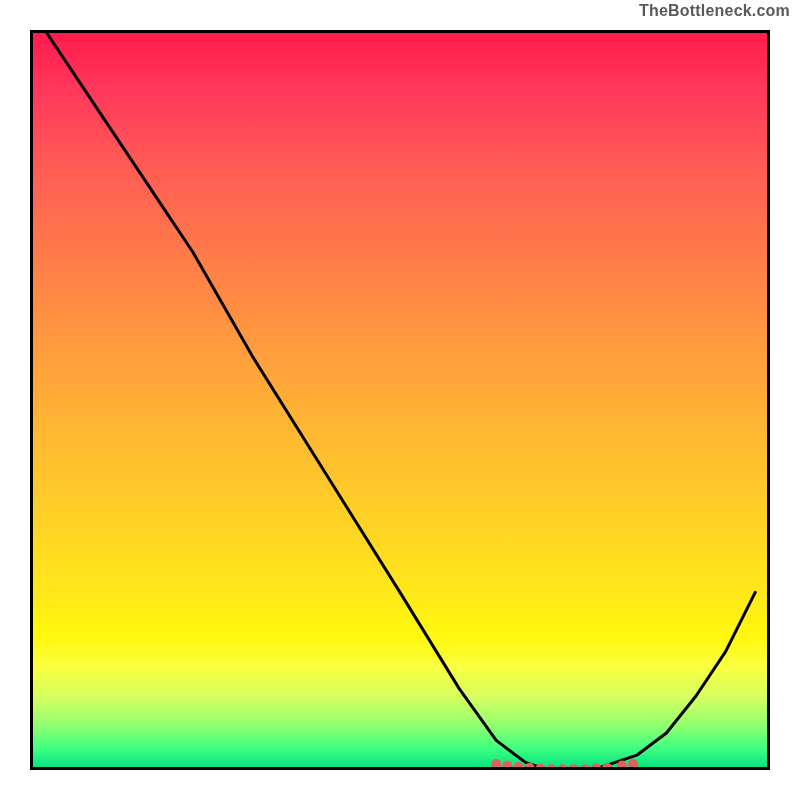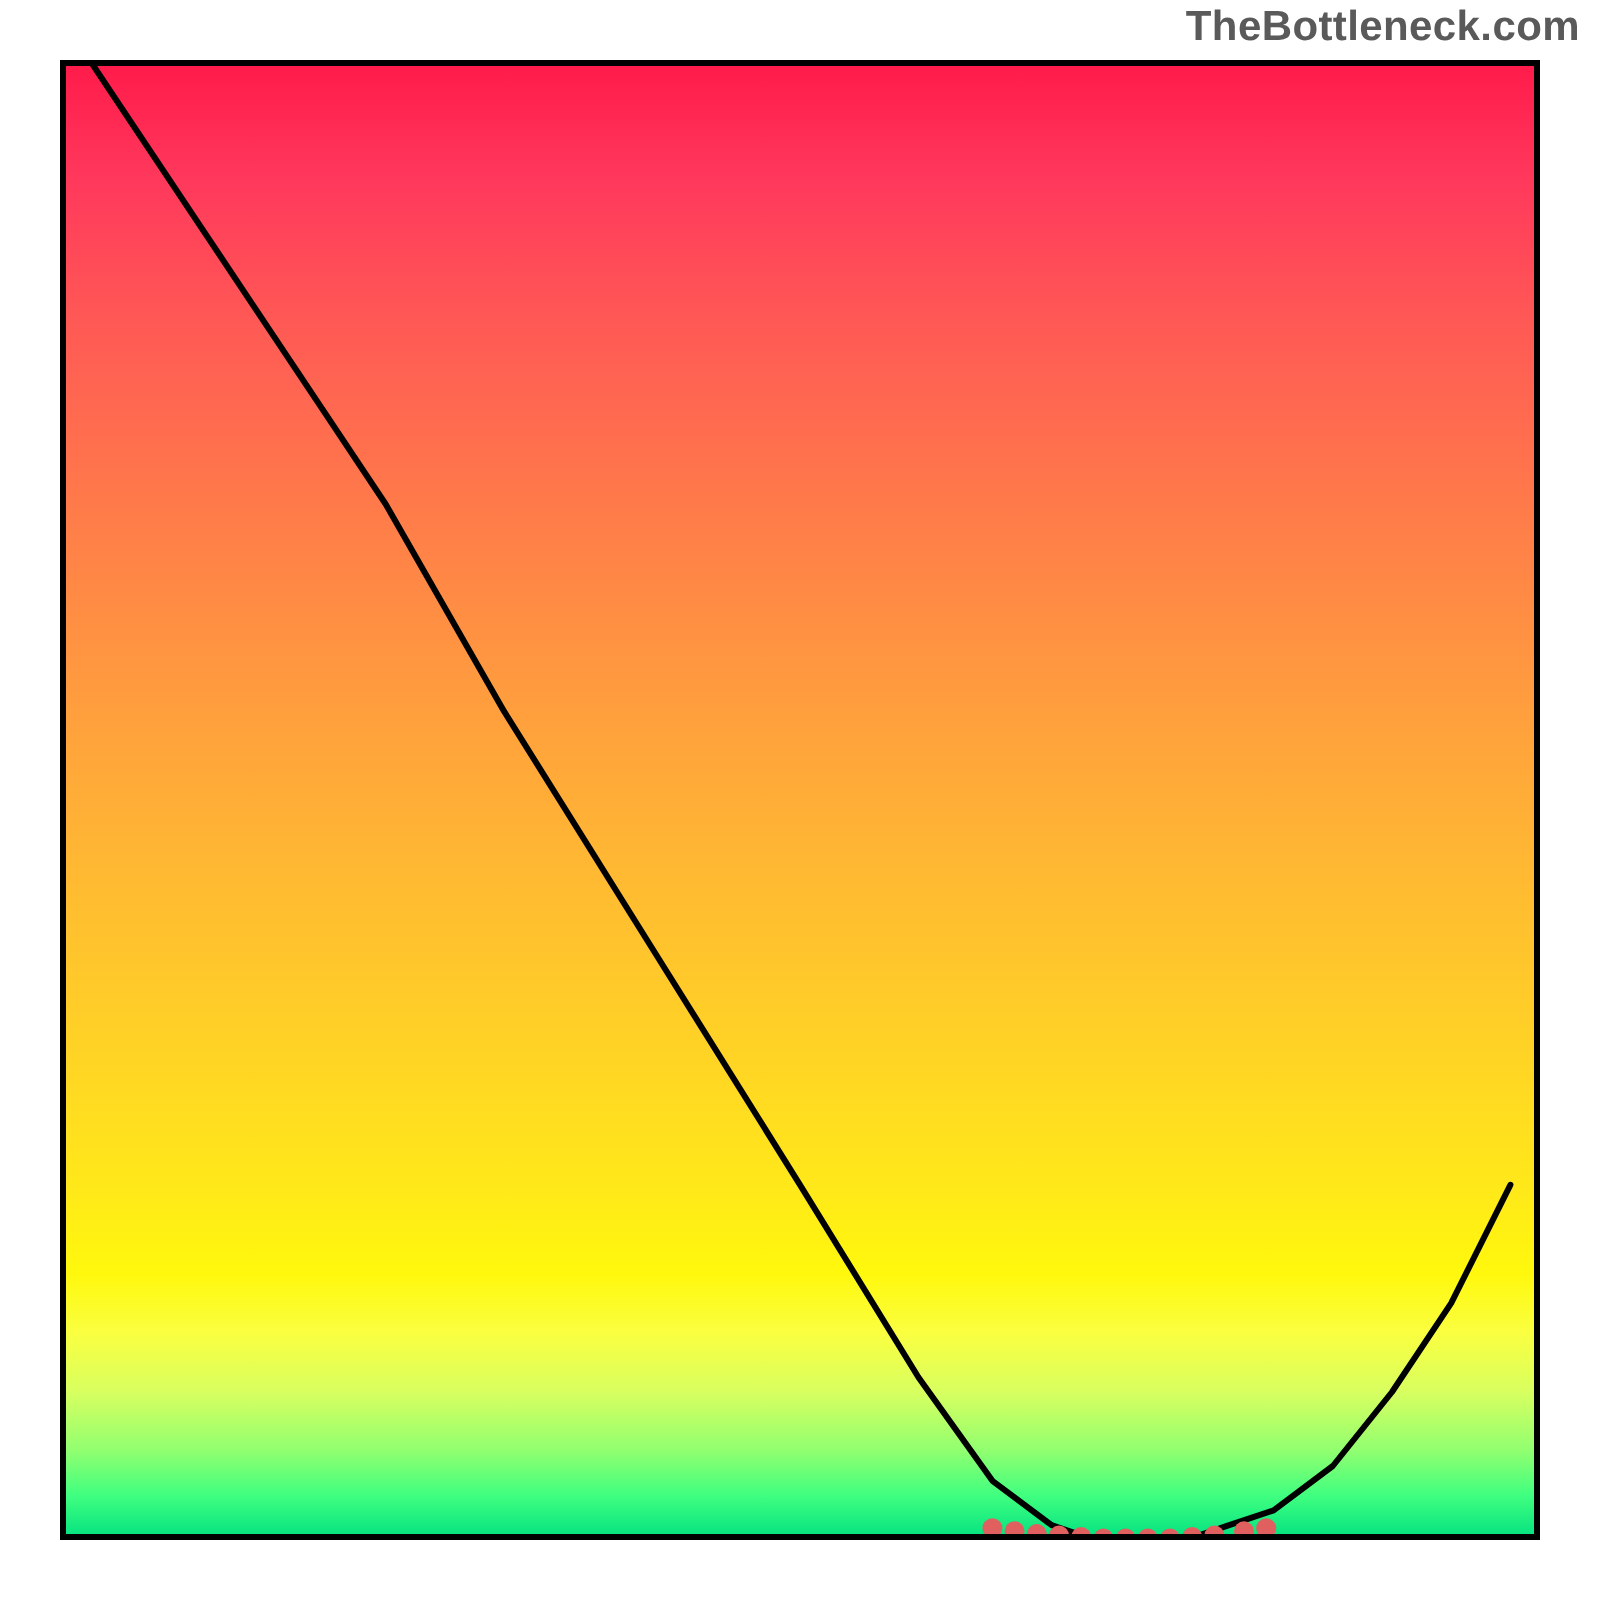--- a/index.html
+++ b/index.html
@@ -12,21 +12,21 @@
   }
   .container {
     position: relative;
     width: 800px;
     height: 800px;
   }
   .watermark {
     position: absolute;
     top: 2px;
     right: 10px;
-    font-size: 21px;
+    font-size: 16px;
     font-weight: bold;
     color: #5a5a5a;
     letter-spacing: 0.2px;
     z-index: 10;
   }
   .plot-area {
     position: absolute;
     left: 30px;
     top: 30px;
     width: 740px;

